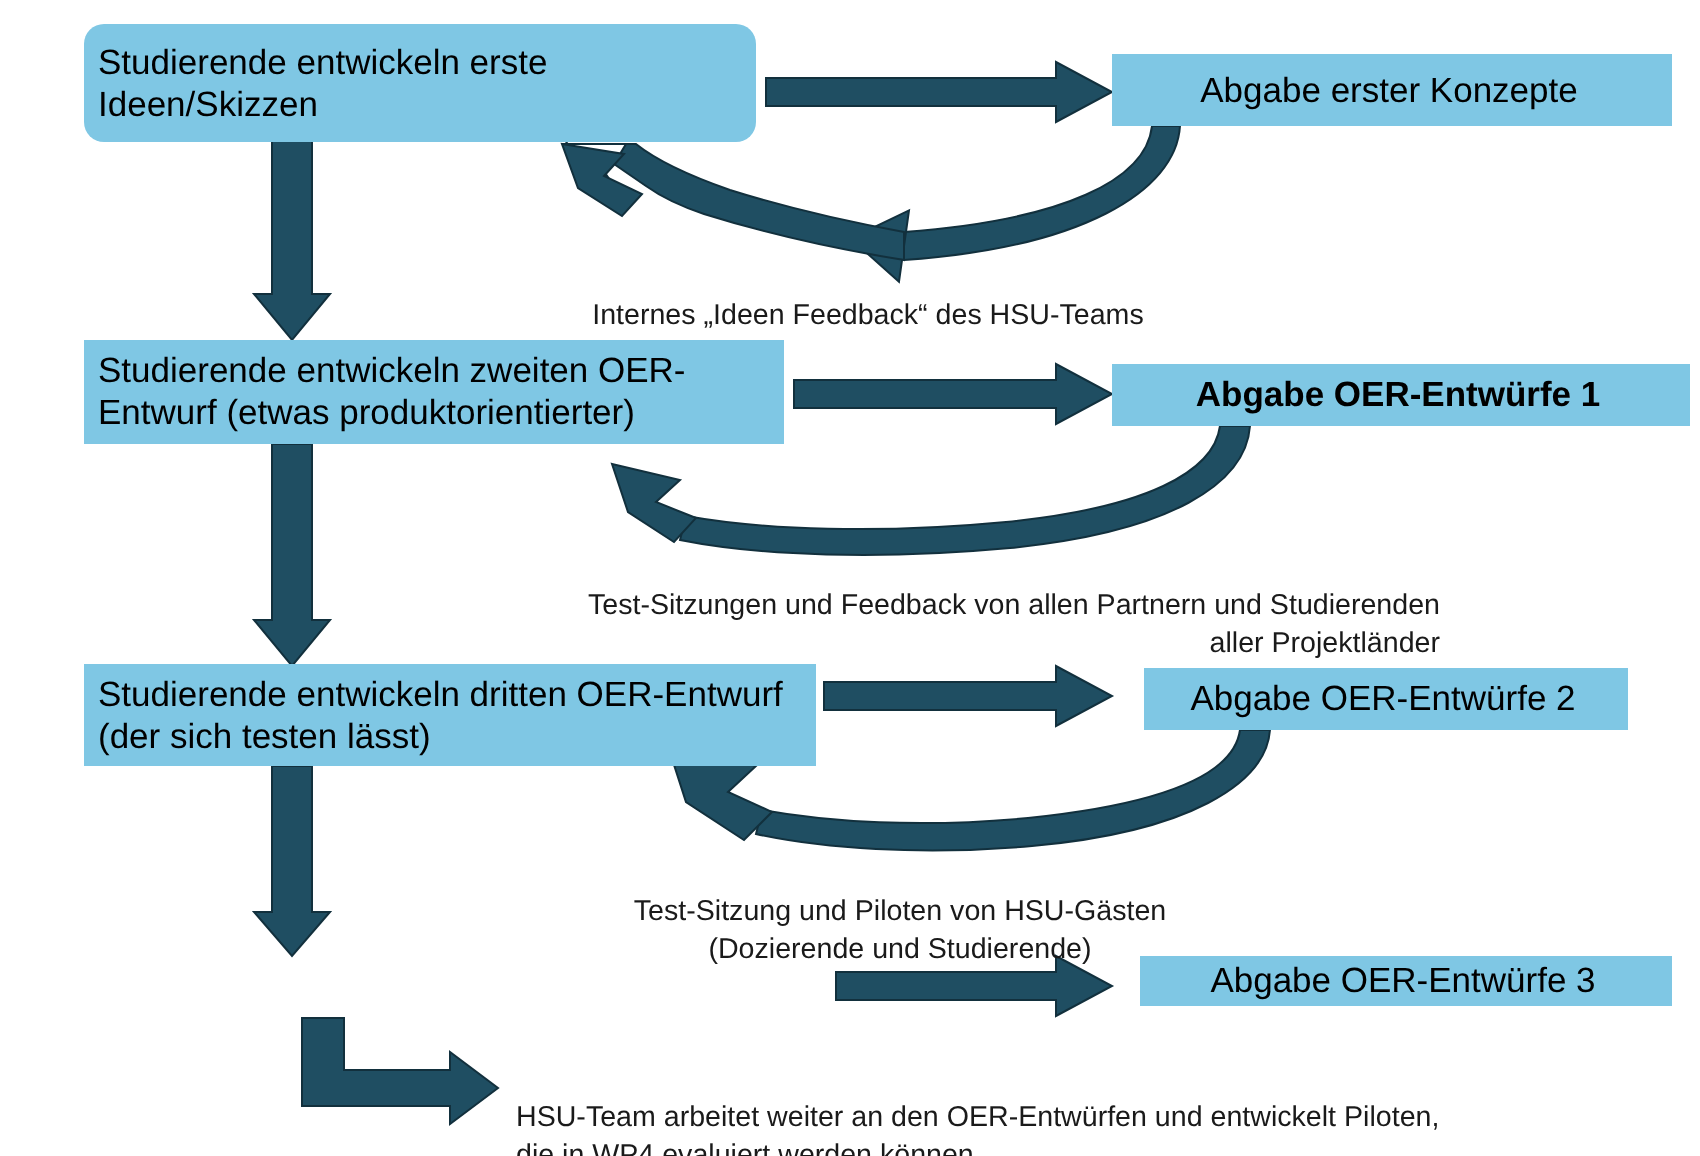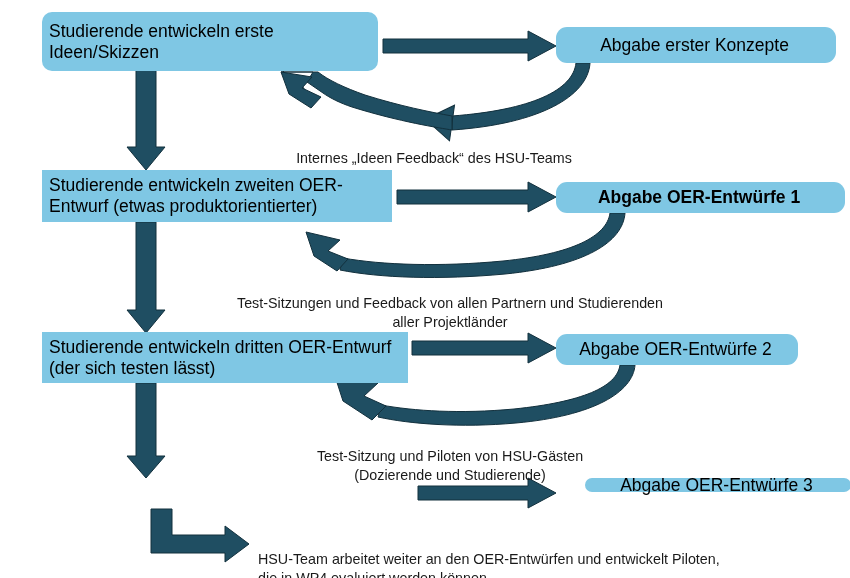--- a/index.html
+++ b/index.html
@@ -31,21 +31,20 @@
     justify-content: flex-start;
     padding-left: 7px;
     padding-right: 4px;
     font-size: 17.5px;
   }
   .box.right {
     justify-content: center;
     padding-left: 6px;
     padding-right: 9px;
     font-size: 17.5px;
-    border-radius: 11px;
   }
   .caption {
     position: absolute;
     color: #1a1a1a;
     font-size: 14.3px;
     text-align: center;
     line-height: 1.32;
     white-space: pre-line;
   }
   .caption.leftalign {
@@ -157,40 +156,40 @@
   </div>
 
   <div class="box left" style="left:42px; top:170px; width:350px; height:52px;">
     <span>Studierende entwickeln zweiten OER-Entwurf (etwas produktorientierter)</span>
   </div>
 
   <div class="box right" style="left:556px; top:182px; width:289px; height:31px;font-weight:bold;">
     <span>Abgabe OER-Entwürfe 1</span>
   </div>
 
-  <div class="caption" style="left:180px; top:275px; width:540px;">
+  <div class="caption" style="left:180px; top:275px; width:540px;text-align:right;">
     <span>Test-Sitzungen und Feedback von allen Partnern und Studierenden
 aller Projektländer</span>
   </div>
 
   <div class="box left" style="left:42px; top:332px; width:366px; height:51px;">
     <span>Studierende entwickeln dritten OER-Entwurf (der sich testen lässt)</span>
   </div>
 
-  <div class="box right" style="left:556px; top:334px; width:242px; height:31px;">
+  <div class="box right" style="left:572px; top:334px; width:242px; height:31px;">
     <span>Abgabe OER-Entwürfe 2</span>
   </div>
 
   <div class="caption" style="left:250px; top:428px; width:400px;">
     <span>Test-Sitzung und Piloten von HSU-Gästen
 (Dozierende und Studierende)</span>
   </div>
 
 
-  <div class="box right" style="left:570px; top:478px; width:266px; height:14px;margin-left:15px;">
+  <div class="box right" style="left:570px; top:478px; width:266px; height:25px;">
     <span>Abgabe OER-Entwürfe 3</span>
   </div>
 
   <div class="caption leftalign" style="left:258px; top:531px; width:560px;">
     <span>HSU-Team arbeitet weiter an den OER-Entwürfen und entwickelt Piloten,
 die in WP4 evaluiert werden können</span>
   </div>
 
 </div>
 

